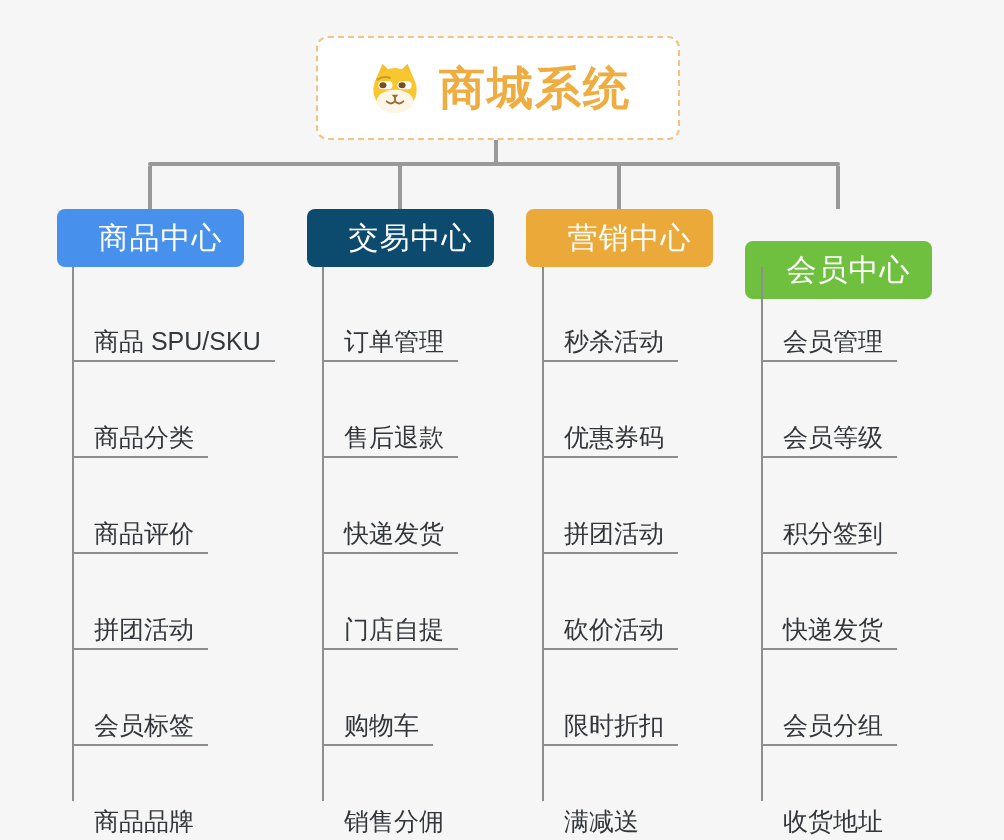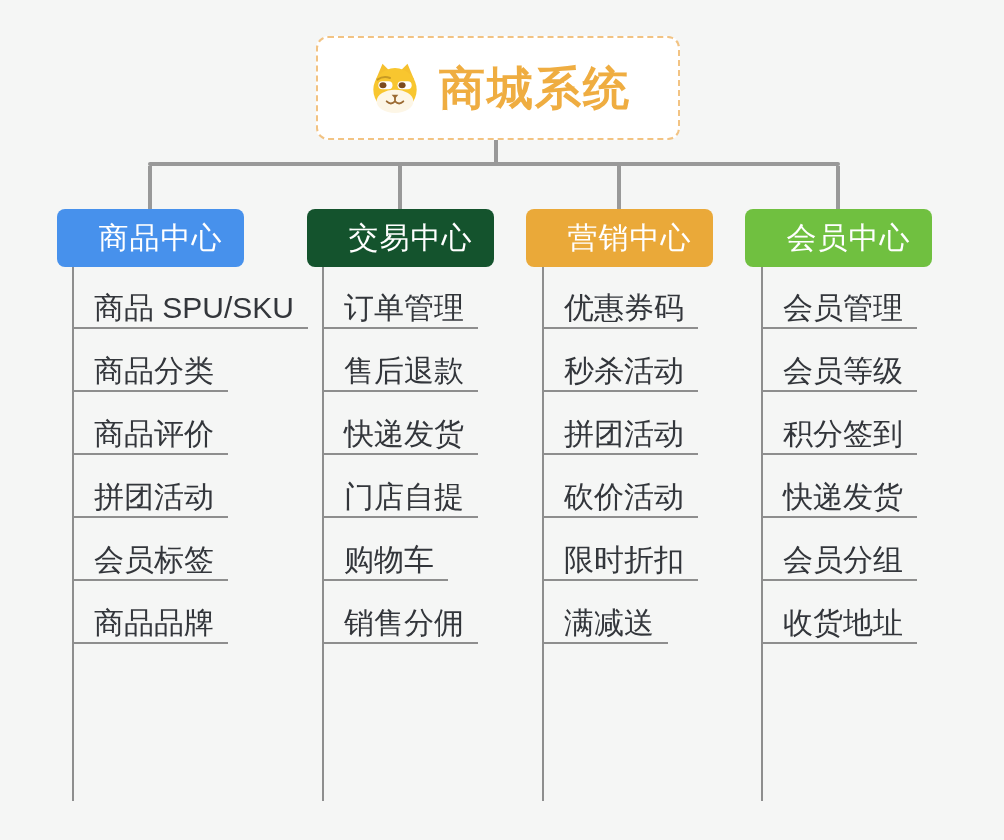--- a/index.html
+++ b/index.html
@@ -43,22 +43,22 @@
   .b0{left:57px}.b1{left:307px}.b2{left:526px}.b3{left:745px}
 
   
   .vline{position:absolute;top:267px;width:2px;height:534px;background:var(--line);}
   .v0{left:72px}.v1{left:322px}.v2{left:542px}.v3{left:761px}
 
   
   .col{position:absolute;top:266px;}
   .c0{left:72px}.c1{left:322px}.c2{left:542px}.c3{left:761px}
   .item{
-    margin-top:27px;width:fit-content;white-space:nowrap;
-    font-size:30px;line-height:30px;color:var(--text);
+    margin-top:60px;width:fit-content;white-space:nowrap;
+    font-size:25px;line-height:30px;color:var(--text);
     padding:0 14px 4px 22px;border-bottom:2px solid var(--line);
   }
 </style>
 </head>
 <body>
 
 <div class="canvas">
 
   <div class="conn stub"></div>
   <div class="conn hbar"></div>
@@ -80,23 +80,23 @@
         <ellipse cx="21.5" cy="28.8" rx="4.2" ry="3.6" fill="#7B4A1E"></ellipse>
         <ellipse cx="44.5" cy="28.8" rx="4.2" ry="3.6" fill="#7B4A1E"></ellipse>
         <path d="M32,40 h8 l-4,5 z" fill="#9C6B33"></path>
         <path d="M36,44 v4 M26,48 q5,5 10,0 q5,5 10,0" stroke="#9C6B33" stroke-width="2.2" fill="none" stroke-linecap="round"></path>
       </svg>
     </span>
     <span class="root-title">商城系统</span>
   </div>
 
   <div class="branch-node b0" style="background-color: rgb(71, 145, 236);">商品中心</div>
-  <div class="branch-node b1" style="background-color: #14532d;">交易中心</div>
+  <div class="branch-node b1" style="background-color: #0c4a6e;">交易中心</div>
   <div class="branch-node b2" style="background-color: rgb(234, 169, 57);">营销中心</div>
-  <div class="branch-node b3" style="background-color: rgb(112, 192, 64);">会员中心</div>
+  <div class="branch-node b3" style="background-color: rgb(112, 192, 64); margin-top: 32px;">会员中心</div>
 
   <div class="vline v0"></div>
   <div class="vline v1"></div>
   <div class="vline v2"></div>
   <div class="vline v3"></div>
 
   <div class="col c0">
     <div class="item">商品 SPU/SKU</div>
     <div class="item">商品分类</div>
     <div class="item">商品评价</div>
@@ -108,22 +108,22 @@
   <div class="col c1">
     <div class="item">订单管理</div>
     <div class="item">售后退款</div>
     <div class="item">快递发货</div>
     <div class="item">门店自提</div>
     <div class="item">购物车</div>
     <div class="item">销售分佣</div>
   </div>
 
   <div class="col c2">
+    <div class="item">秒杀活动</div>
     <div class="item">优惠券码</div>
-    <div class="item">秒杀活动</div>
     <div class="item">拼团活动</div>
     <div class="item">砍价活动</div>
     <div class="item">限时折扣</div>
     <div class="item">满减送</div>
   </div>
 
   <div class="col c3">
     <div class="item">会员管理</div>
     <div class="item">会员等级</div>
     <div class="item">积分签到</div>

